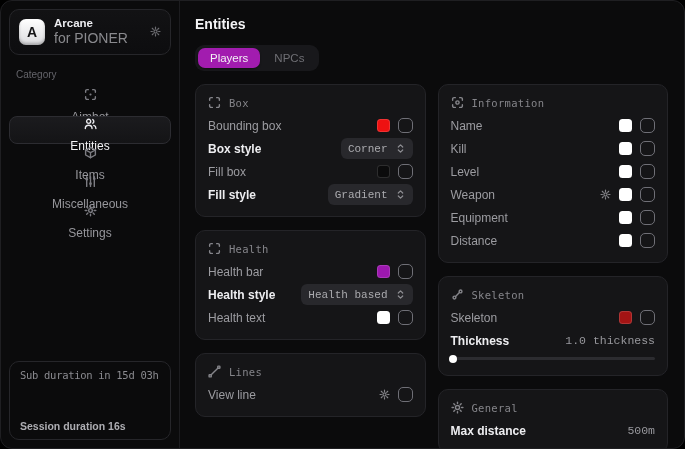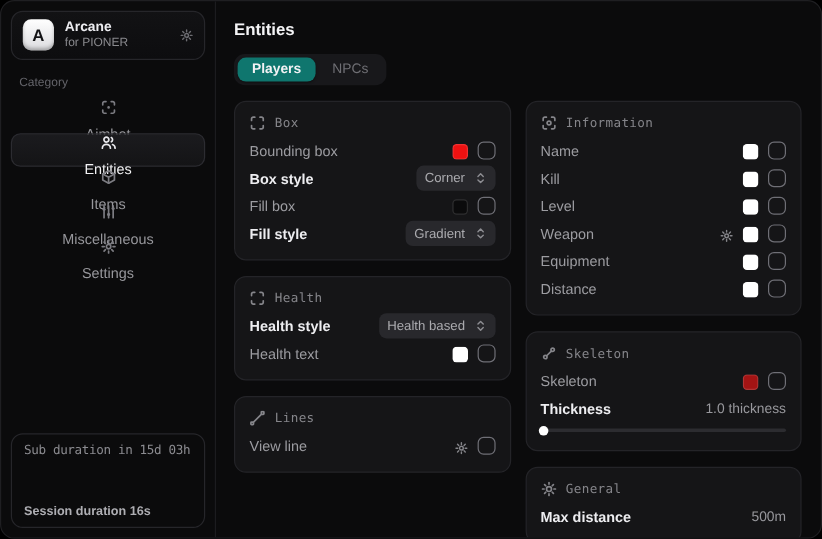--- a/index.html
+++ b/index.html
@@ -8,45 +8,45 @@
     width:685px;height:449px;background:#0b0b0c;border:1px solid #1f1f22;
     border-radius:12px;overflow:hidden;display:flex;
     font-family:"Liberation Sans",sans-serif;color:#9c9ca1;
   }
   
   .sidebar{width:179px;min-width:179px;border-right:1px solid #1c1c1f;display:flex;flex-direction:column;padding:8px;}
   .logo-card{border:1px solid #26262a;border-radius:10px;padding:6px 9px;display:flex;align-items:center;gap:9px;background:linear-gradient(#121214,#0d0d0f);}
   .logo-mark{width:26px;height:26px;border-radius:7px;background:linear-gradient(#ffffff,#dcdcdf);color:#141416;font-weight:bold;font-size:14px;display:flex;align-items:center;justify-content:center;box-shadow:inset 0 -2px 3px rgba(0,0,0,.25);}
   .logo-text{display:flex;flex-direction:column;line-height:1.25;}
   .logo-title{font-size:11.5px;font-weight:bold;color:#ececf0;}
-  .logo-sub{font-size:10px;color:#8a8a8e;}
+  .logo-sub{font-size:14px;color:#8a8a8e;}
   .logo-action{margin-left:auto;color:#6d6d72;display:flex;}
   .category{font-size:10px;color:#64646a;margin:14px 7px 7px;}
   .menu{display:flex;flex-direction:column;gap:1px;}
   .menu-item{height:28px;display:flex;align-items:center;gap:9px;padding:0 9px;border-radius:8px;font-size:12px;color:#97979c;border:1px solid transparent;cursor:default;flex-direction:column;}
   .menu-item .icon{color:#7c7c82;}
   .menu-item.active{color:#f2f2f4;border-color:#2c2c31;background:linear-gradient(#1b1b1e,#141416);}
   .menu-item.active .icon{color:#e8e8ec;}
   .side-footer{margin-top:auto;border:1px solid #26262a;border-radius:10px;padding:7px 10px;display:flex;flex-direction:column;gap:3px;}
   .footer-line1{font-family:"DejaVu Sans Mono",monospace;font-size:10.5px;color:#8b8b90;letter-spacing:-0.3px;}
   .footer-line2{font-size:10.5px;font-weight:bold;color:#aeaeb3;margin-top:36px;}
   
   .main{flex:1;padding:13px 16px 12px 15px;overflow:hidden;}
   .page-title{font-size:14px;font-weight:bold;color:#f4f4f6;margin:2px 0 13px;}
   .tabs{display:inline-flex;background:#18181b;border-radius:9px;padding:3px;gap:2px;}
   .tab{padding:4px 12px;border-radius:7px;font-size:11.5px;color:#6f6f74;cursor:default;}
-  .tab.active{background:#0f766e;color:#f2f2f4;font-weight:bold;box-shadow:0 1px 2px rgba(0,0,0,.4);}
+  .tab.active{background:#a21caf;color:#f2f2f4;font-weight:normal;box-shadow:0 1px 2px rgba(0,0,0,.4);}
   .columns{display:flex;gap:12px;margin-top:13px;align-items:flex-start;}
   .col{width:238px;display:flex;flex-direction:column;gap:13px;}
   .card{background:#151517;border:1px solid #242428;border-radius:10px;padding:9px 12px 10px;}
   .card-header{display:flex;align-items:center;gap:8px;color:#85858a;font-family:"DejaVu Sans Mono",monospace;font-size:10.5px;letter-spacing:.3px;margin:2px 0 5px;}
   .row{height:23px;display:flex;align-items:center;justify-content:space-between;font-size:12px;}
   .row-label{color:#9c9ca1;}
   .row.bright .row-label{color:#ededf0;font-weight:bold;}
-  .controls{display:flex;align-items:flex-end;gap:8px;}
+  .controls{display:flex;align-items:center;gap:8px;font-family:Liberation Mono, monospace;}
   .checkbox{width:15px;height:15px;border:1.5px solid #6f6f76;border-radius:5px;}
   .swatch{width:13px;height:13px;border-radius:3.5px;border:1px solid rgba(255,255,255,.14);}
   .select{background:#28282c;border-radius:6px;height:21px;display:flex;align-items:center;gap:7px;padding:0 7px;font-size:11px;color:#ababaf;}
   .select .icon{color:#8d8d92;}
   .gear-btn{color:#85858a;display:flex;}
   .slider-value{font-size:11.5px;color:#98989d;}
   .slider{position:relative;height:3px;background:#2c2c30;border-radius:2px;margin:5px 0 5px;}
   .slider .fill{position:absolute;left:0;top:0;height:100%;background:#f1f1f3;border-radius:2px;}
   .slider .handle{position:absolute;top:-2.5px;width:8px;height:8px;background:#fff;border-radius:50%;}
   .icon{display:inline-flex;}
@@ -188,20 +188,27 @@
           </section>
           <section class="card">
             <div class="card-header">
               <span class="icon">
                 <svg viewBox="0 0 12 12">
                   <path stroke="currentColor" stroke-width="1.3" fill="none" stroke-linecap="round" stroke-linejoin="round" d="M1.5 4V2.8A1.3 1.3 0 0 1 2.8 1.5H4 M8 1.5h1.2a1.3 1.3 0 0 1 1.3 1.3V4 M10.5 8v1.2a1.3 1.3 0 0 1-1.3 1.3H8 M4 10.5H2.8a1.3 1.3 0 0 1-1.3-1.3V8"></path>
                 </svg>
               </span>
               <span>Health</span>
             </div>
+            <div class="row">
+              <span class="row-label">Health bar</span>
+              <span class="controls">
+                <span class="swatch" style="background: rgb(156, 24, 174);"></span>
+                <span class="checkbox"></span>
+              </span>
+            </div>
             <div class="row bright">
               <span class="row-label">Health style</span>
               <span class="controls">
                 <span class="select">
                   <span>Health based</span>
                   <span class="icon small">
                     <svg viewBox="0 0 12 12">
                       <path stroke="currentColor" stroke-width="1.3" fill="none" stroke-linecap="round" stroke-linejoin="round" d="M3.6 4.4 6 2l2.4 2.4 M3.6 7.6 6 10l2.4-2.4"></path>
                     </svg>
                   </span>

